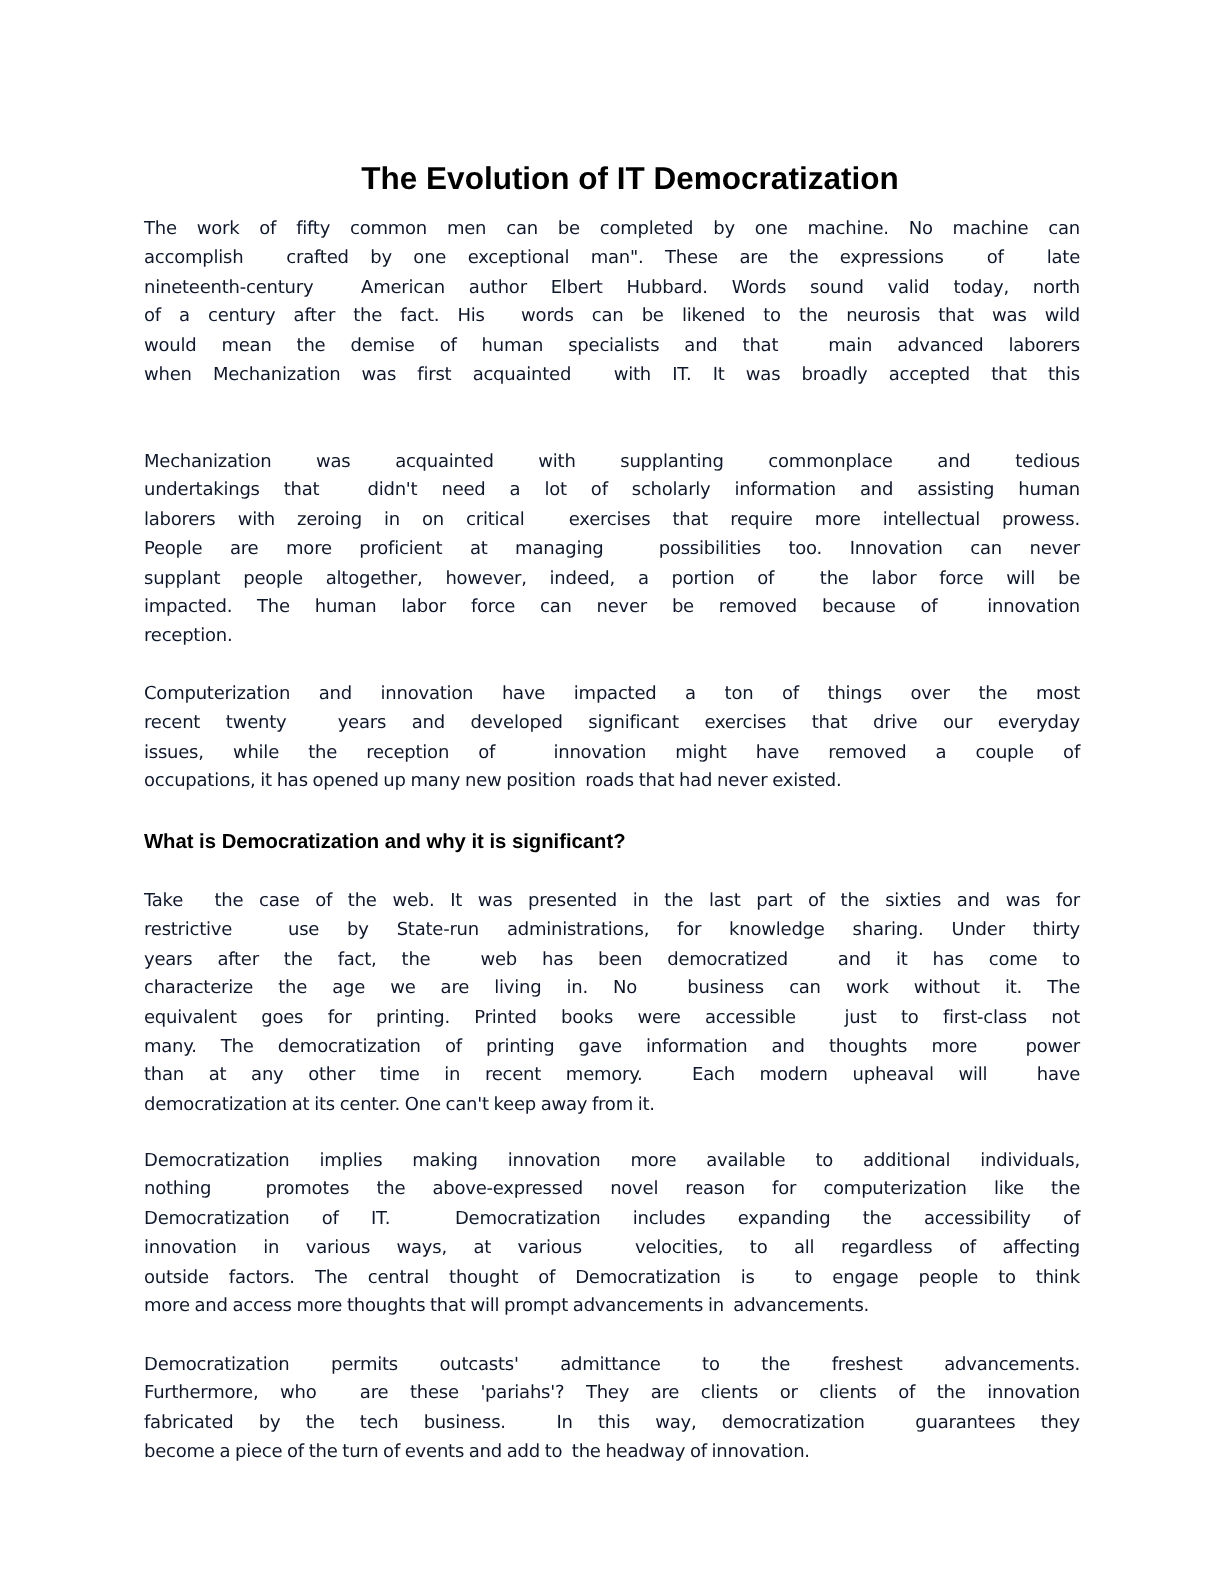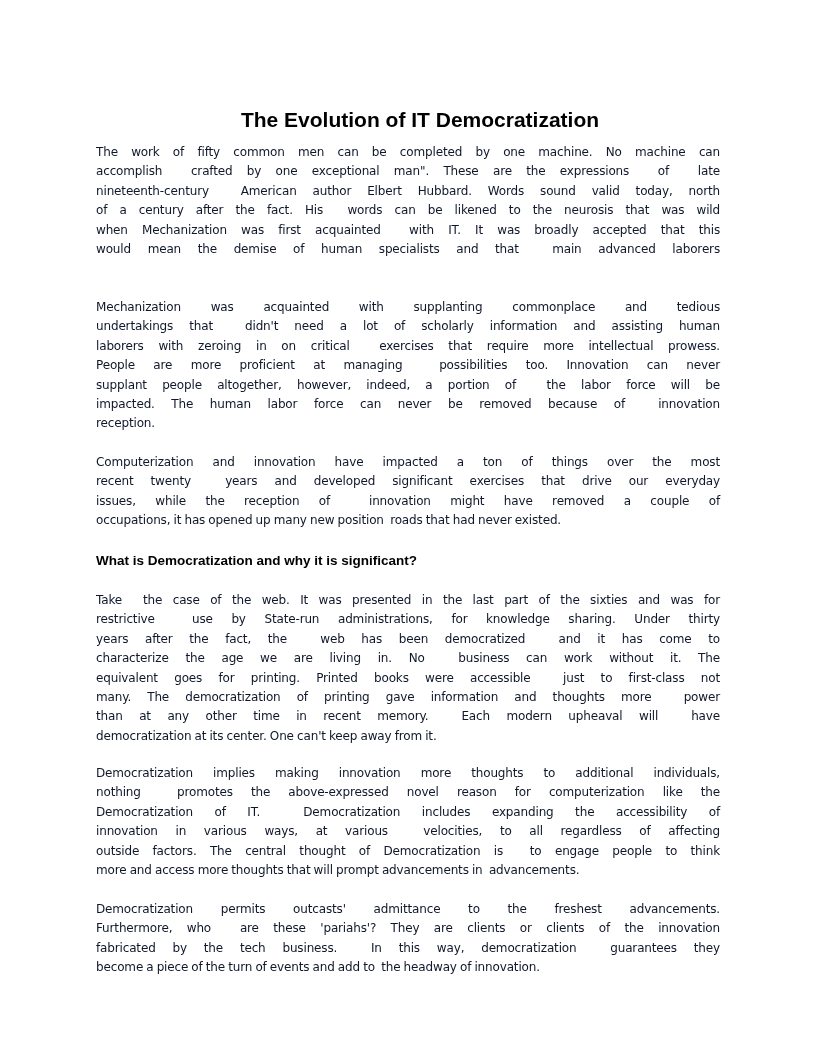--- a/index.html
+++ b/index.html
@@ -28,22 +28,22 @@
 <body>
 
 <div class="page">
   <h1 class="title">The Evolution of IT Democratization</h1>
 
   <div class="block" style="top:143px">
       <span class="line">The work of fifty common men can be completed by one machine. No machine can</span>
       <span class="line">accomplish  crafted by one exceptional man". These are the expressions  of  late</span>
       <span class="line">nineteenth-century  American author Elbert Hubbard. Words sound valid today, north</span>
       <span class="line">of a century after the fact. His  words can be likened to the neurosis that was wild</span>
+      <span class="line">would mean the demise of human specialists and that  main advanced laborers</span>
       <span class="line">when Mechanization was first acquainted  with IT. It was broadly accepted that this</span>
-      <span class="line">would mean the demise of human specialists and that  main advanced laborers</span>
     </div>
   <div class="block" style="top:298px">
       <span class="line">Mechanization was acquainted with supplanting commonplace and tedious</span>
       <span class="line">undertakings that  didn't need a lot of scholarly information and assisting human</span>
       <span class="line">laborers with zeroing in on critical  exercises that require more intellectual prowess.</span>
       <span class="line">People are more proficient at managing  possibilities too. Innovation can never</span>
       <span class="line">supplant people altogether, however, indeed, a portion of  the labor force will be</span>
       <span class="line">impacted. The human labor force can never be removed because of  innovation</span>
       <span class="line last">reception.</span>
     </div>
@@ -60,21 +60,21 @@
       <span class="line">Take  the case of the web. It was presented in the last part of the sixties and was for</span>
       <span class="line">restrictive  use by State-run administrations, for knowledge sharing. Under thirty</span>
       <span class="line">years after the fact, the  web has been democratized  and it has come to</span>
       <span class="line">characterize the age we are living in. No  business can work without it. The</span>
       <span class="line">equivalent goes for printing. Printed books were accessible  just to first-class not</span>
       <span class="line">many. The democratization of printing gave information and thoughts more  power</span>
       <span class="line">than at any other time in recent memory.  Each modern upheaval will  have</span>
       <span class="line last">democratization at its center. One can't keep away from it.</span>
     </div>
   <div class="block" style="top:764px">
-      <span class="line">Democratization implies making innovation more thoughts to additional individuals,</span>
+      <span class="line">Democratization implies making innovation more available to additional individuals,</span>
       <span class="line">nothing  promotes the above-expressed novel reason for computerization like the</span>
       <span class="line">Democratization of IT.  Democratization includes expanding the accessibility of</span>
       <span class="line">innovation in various ways, at various  velocities, to all regardless of affecting</span>
       <span class="line">outside factors. The central thought of Democratization is  to engage people to think</span>
       <span class="line last">more and access more thoughts that will prompt advancements in  advancements.</span>
     </div>
   <div class="block" style="top:900px">
       <span class="line">Democratization permits outcasts' admittance to the freshest advancements.</span>
       <span class="line">Furthermore, who  are these 'pariahs'? They are clients or clients of the innovation</span>
       <span class="line">fabricated by the tech business.  In this way, democratization  guarantees they</span>

